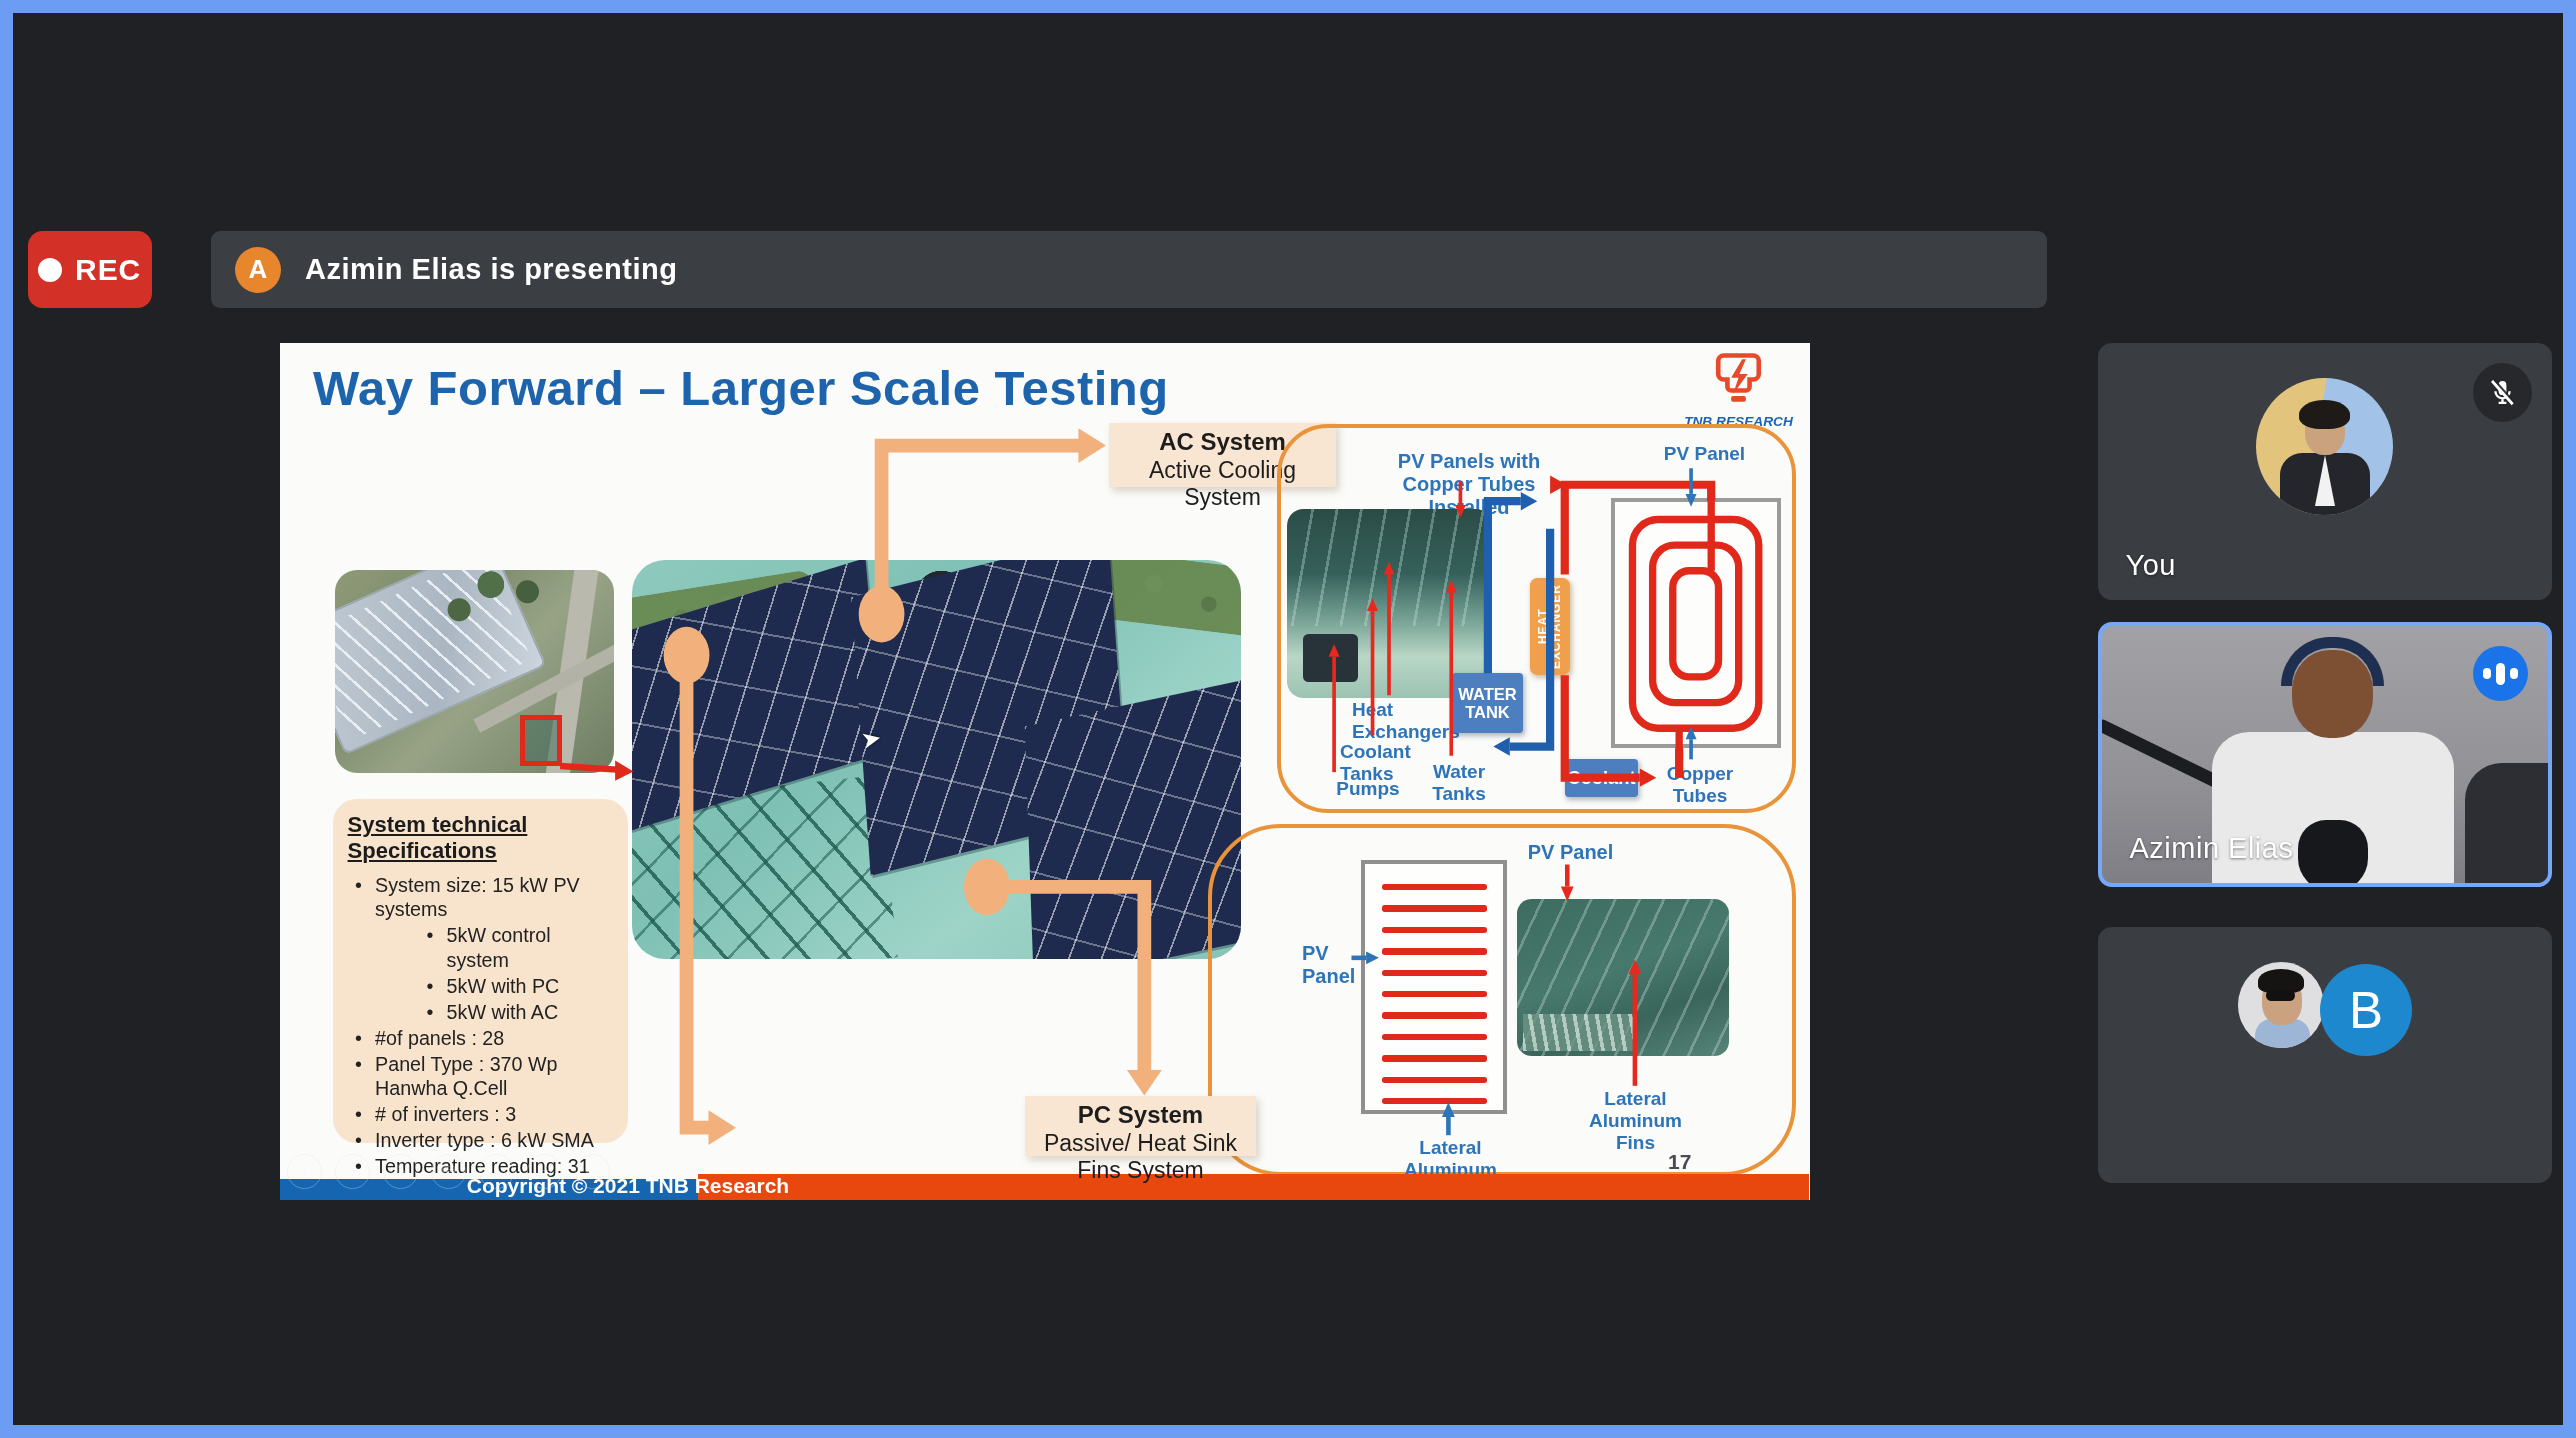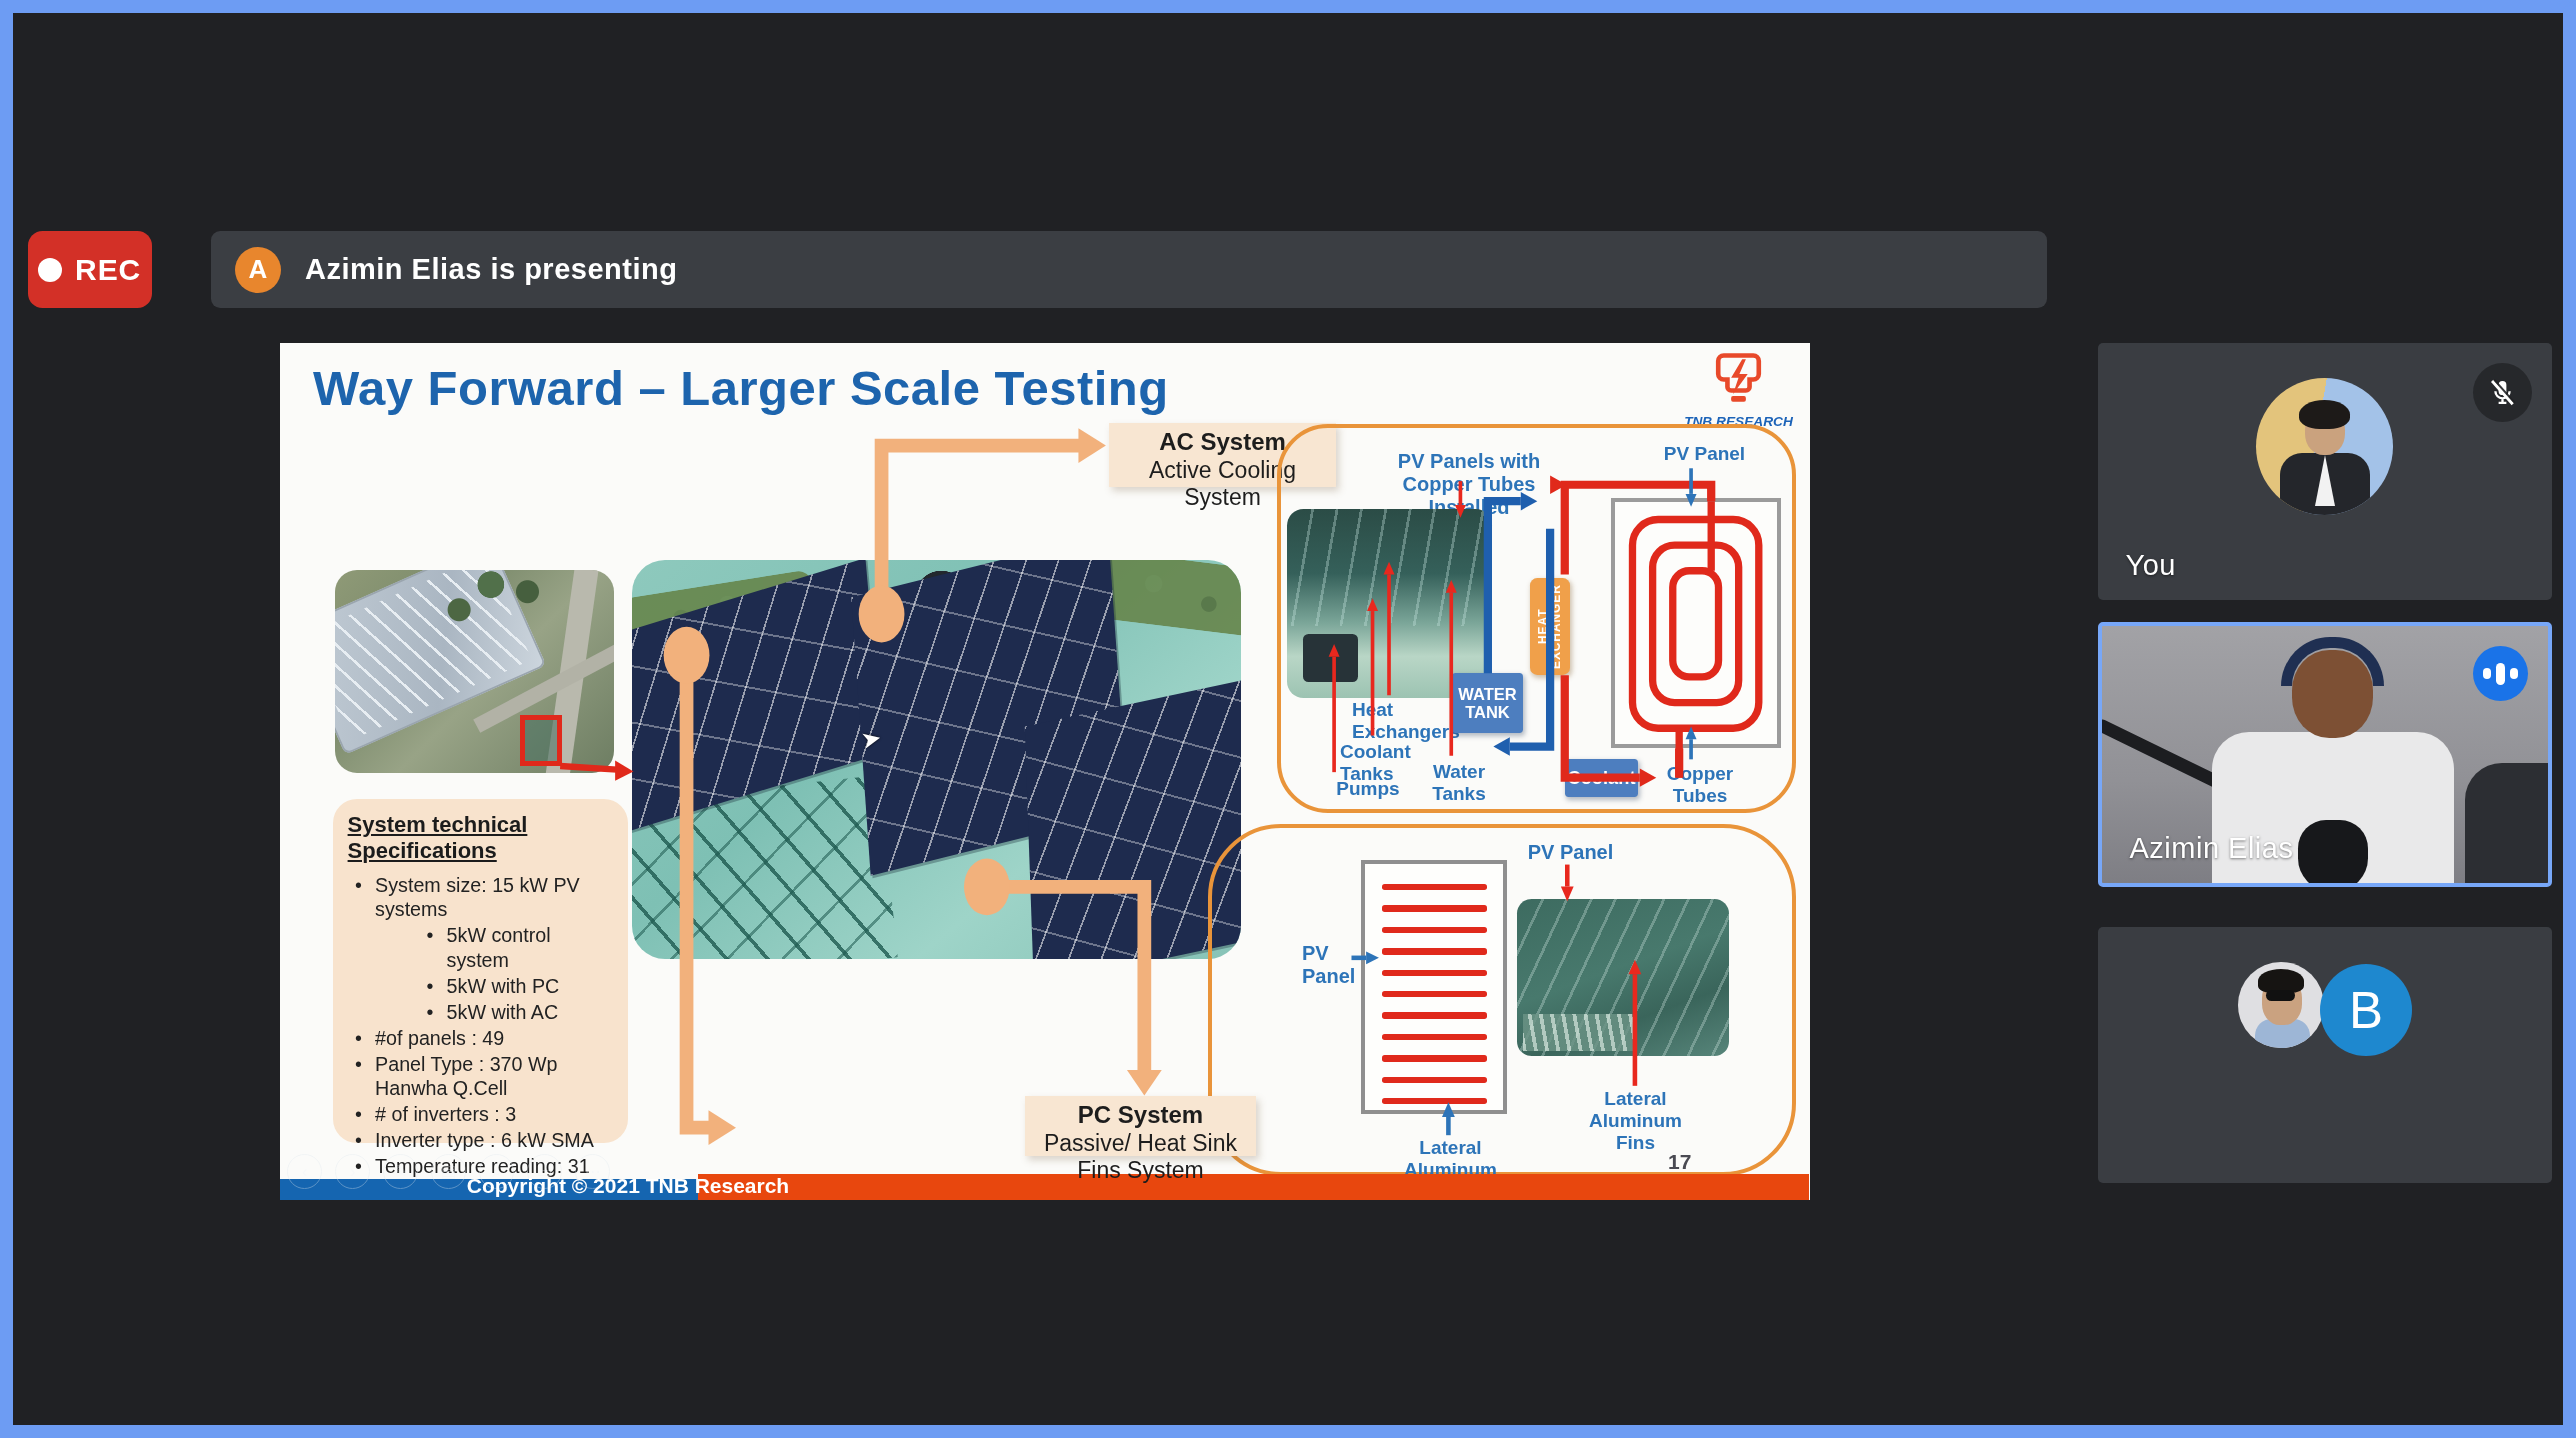--- a/index.html
+++ b/index.html
@@ -102,21 +102,21 @@
   .strip-red{position:absolute;left:418px;top:831px;width:1111px;height:26px;background:#e8470e;}
   .copyright{position:absolute;left:110px;top:831px;width:476px;height:26px;color:#fff;font-size:21px;font-weight:bold;text-align:center;line-height:24px;}
   .ghostbar{position:absolute;left:7.3px;top:811px;display:flex;gap:13px;opacity:.35;}
   .ghost{width:35px;height:35px;border:1.8px solid #dfe7ee;border-radius:50%;color:#eef3f7;font-size:16.5px;
     display:flex;align-items:center;justify-content:center;}
 
   
   .overlay{position:absolute;left:0;top:0;pointer-events:none;}
 
   
-  .tile{position:absolute;left:2085px;width:454px;background:#3a3d42;border-radius:5px;overflow:hidden;}
+  .tile{position:absolute;left:2085px;width:454px;background:#3a3d42;border-radius:14px;overflow:hidden;}
   .tile .name{position:absolute;left:27.5px;bottom:18.3px;color:#fff;font-size:29px;letter-spacing:0.5px;text-shadow:0 0.9px 2.7px rgba(0,0,0,.5);}
   .tile-you{top:330px;height:257px;}
   .avatar-you{position:absolute;left:158px;top:35px;width:137px;height:137px;border-radius:50%;overflow:hidden;
     background:linear-gradient(100deg,#e3c47c 0 44%,#a3c2e8 44% 100%);}
   .avatar-you .head{position:absolute;left:49px;top:31px;width:40px;height:46px;background:#caa27e;border-radius:46%;}
   .avatar-you .hair{position:absolute;left:43px;top:22px;width:51px;height:29px;background:#1d1a18;border-radius:50% 50% 40% 40%;}
   .avatar-you .body{position:absolute;left:24px;top:75px;width:90px;height:64px;background:#24262b;border-radius:22px 22px 0 0;}
   .avatar-you .shirt{position:absolute;left:59px;top:77px;width:20px;height:51px;background:#f2f2f2;clip-path:polygon(50% 0,100% 100%,0 100%);}
   .mic-off{position:absolute;right:20px;top:20px;width:59px;height:59px;border-radius:50%;background:rgba(32,33,36,.75);
     display:flex;align-items:center;justify-content:center;}
@@ -186,21 +186,21 @@
         <div class="cursor">➤</div>
       </div>
 
       <div class="specs">
         <h3>System technical Specifications</h3>
         <ul>
             <li class="lv1">System size: 15 kW PV systems</li>
             <li class="lv2">5kW control system</li>
             <li class="lv2">5kW with PC</li>
             <li class="lv2">5kW with AC</li>
-            <li class="lv1">#of panels : 49</li>
+            <li class="lv1">#of panels : 28</li>
             <li class="lv1">Panel Type :  370 Wp Hanwha Q.Cell</li>
             <li class="lv1"># of inverters : 3</li>
             <li class="lv1">Inverter type : 6 kW SMA</li>
             <li class="lv1">Temperature reading: 31 thermocouples</li>
           </ul>
       </div>
 
       <div class="peachbox" style="left:829px;top:80px;width:227px;height:64px;padding-top:3.7px;">
         <div class="t1">AC System</div>
         <div class="t2">Active Cooling System</div>

